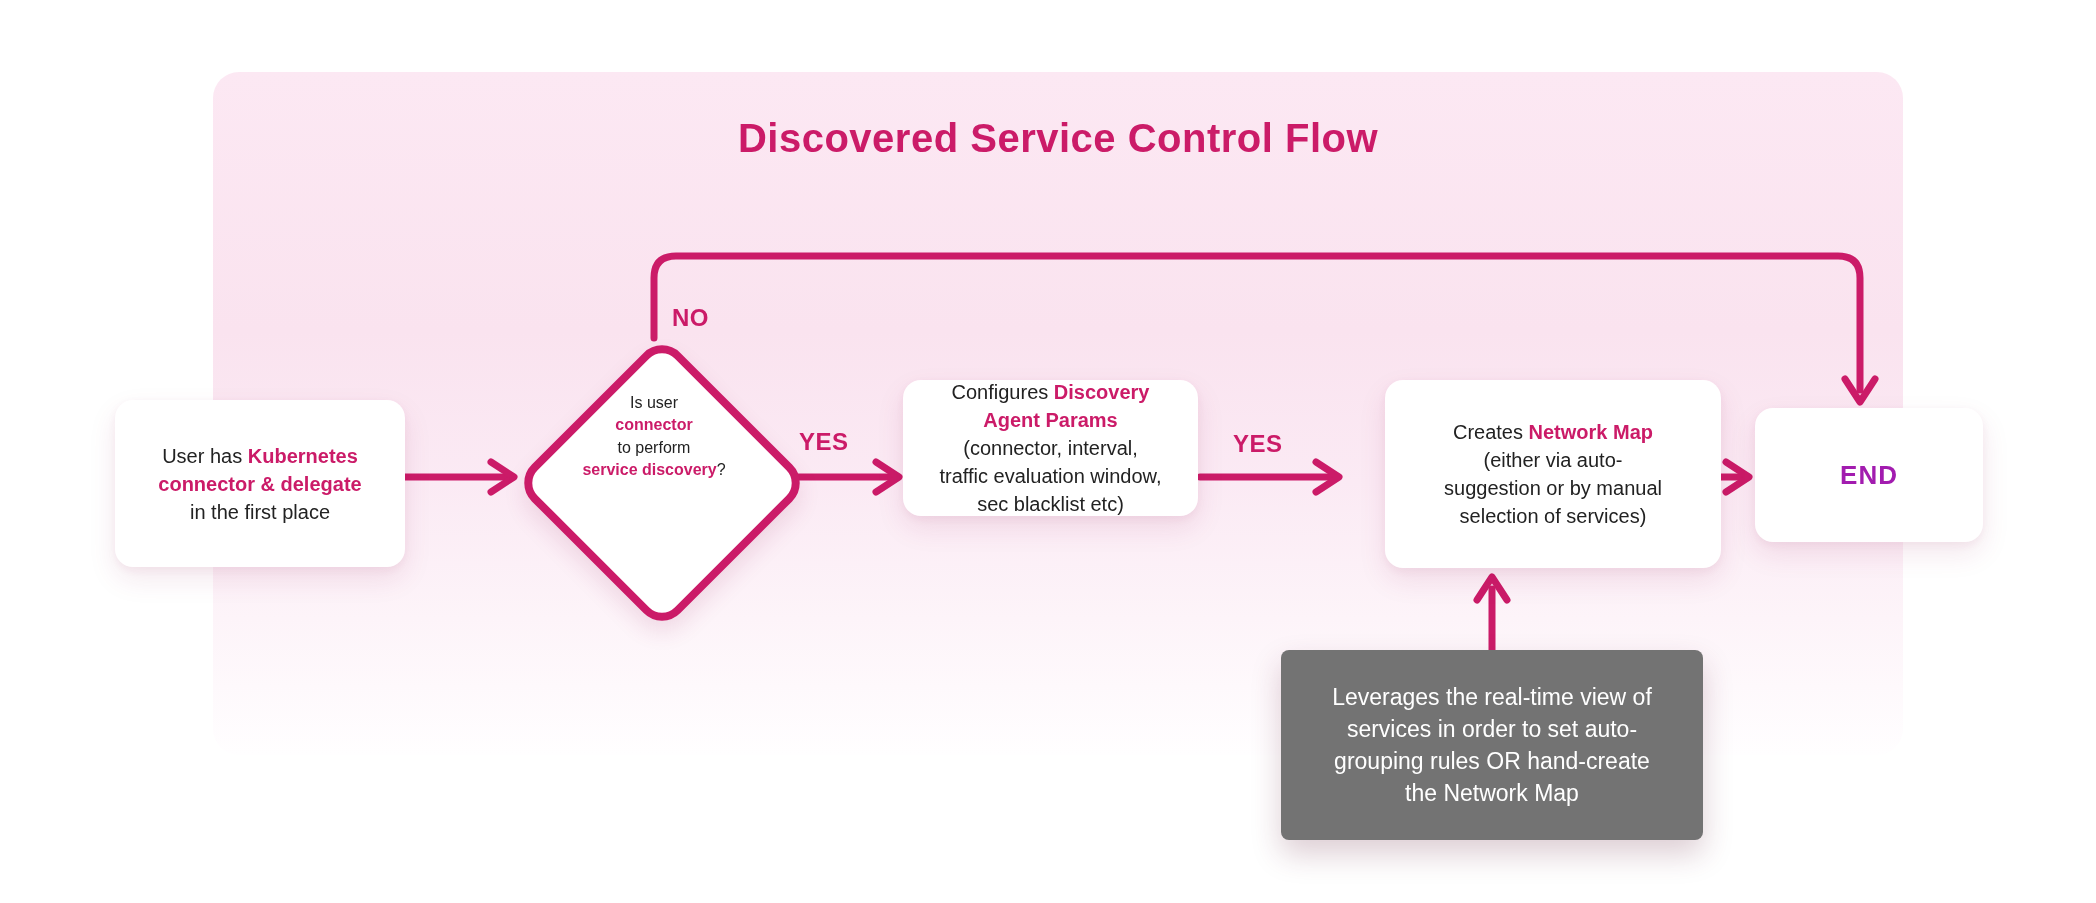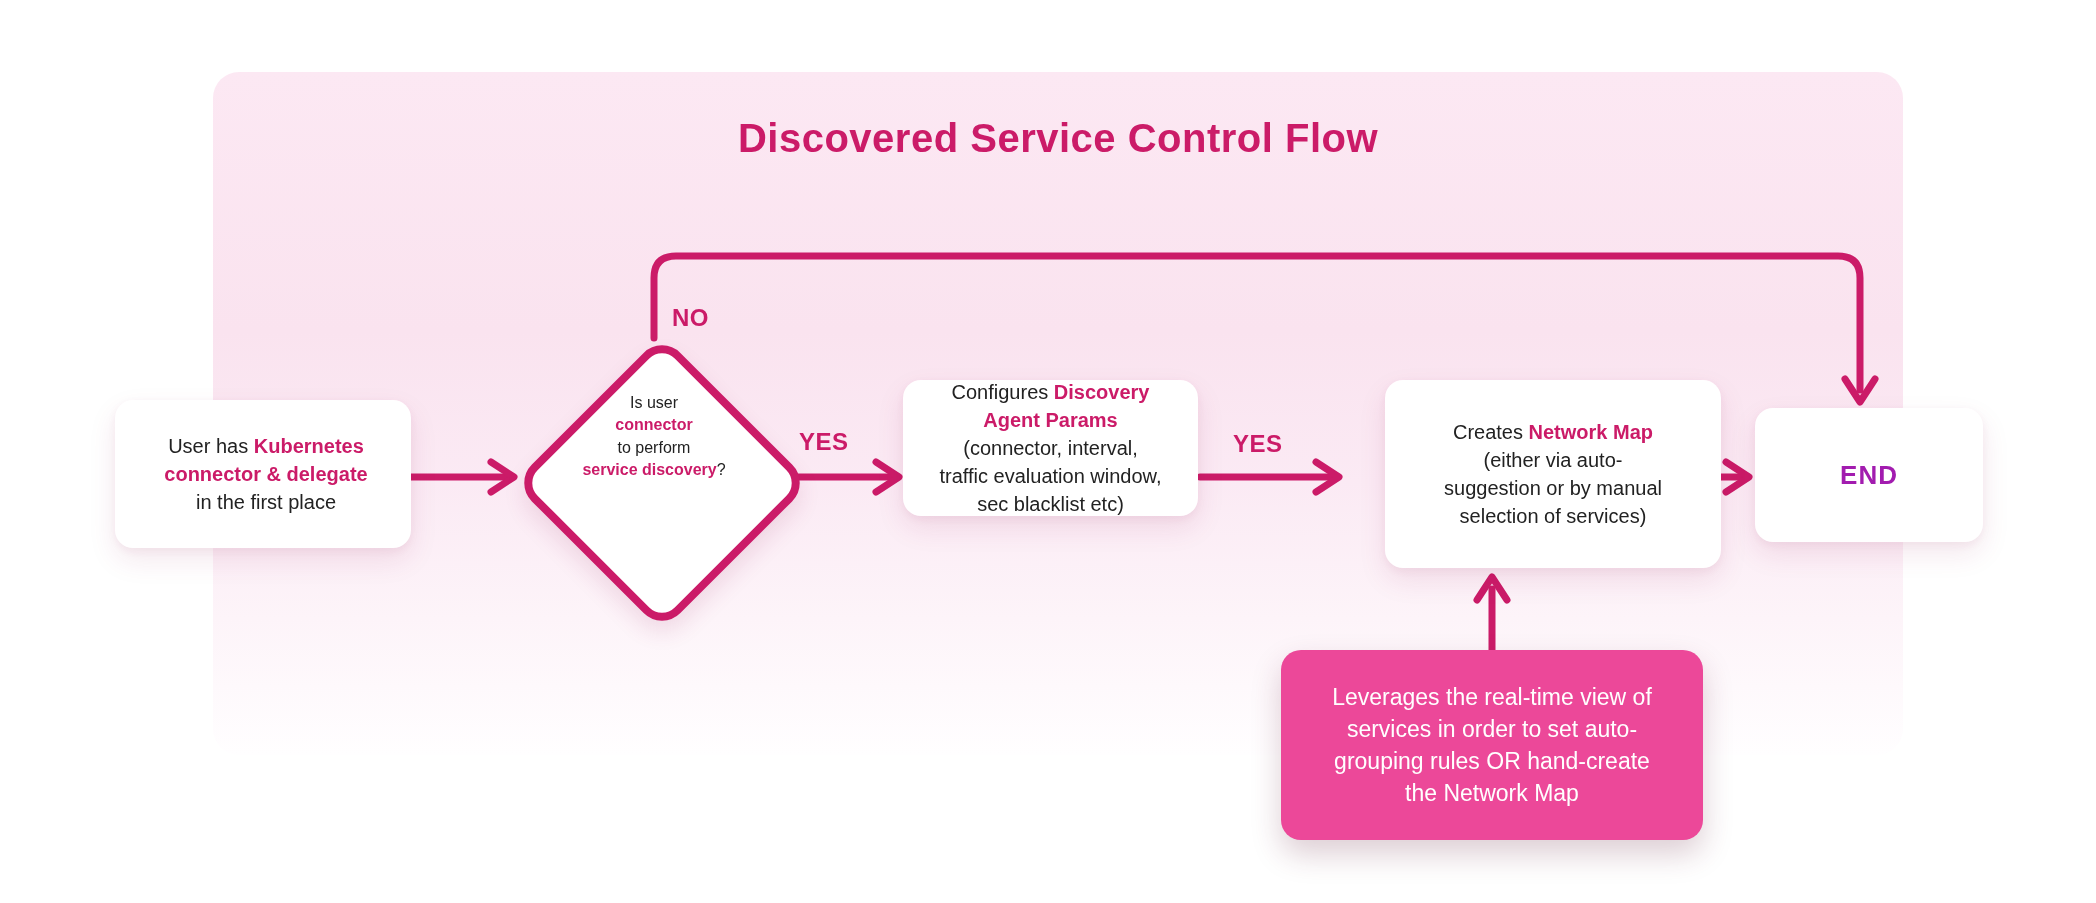--- a/index.html
+++ b/index.html
@@ -52,21 +52,21 @@
     border-radius: 18px;
     box-shadow: 0 12px 28px rgba(148, 32, 93, 0.10), 0 3px 8px rgba(148, 32, 93, 0.06);
     display: flex; align-items: center; justify-content: center;
     text-align: center;
     color: #222222;
     font-size: 20px;
     line-height: 1.4;
   }
   .node-text { margin: 0; white-space: pre-line; }
   .accent { color: #CB1B68; font-weight: bold; }
-  .node-start     { left: 115px;  top: 400px; width: 290px; height: 148px; padding-left: 6px; }
+  .node-start     { left: 115px;  top: 400px; width: 290px; height: 167px; }
   .node-configure { left: 903px;  top: 380px; width: 295px; height: 136px; }
   .node-create    { left: 1385px; top: 380px; width: 336px; height: 188px; }
   .node-end       { left: 1755px; top: 408px; width: 228px; height: 134px; }
   .end-label {
     font-size: 26px; font-weight: bold; letter-spacing: 1px; color: #a21caf;
   }
   .diamond-shape {
     position: absolute;
     left: 557px; top: 378px;
     width: 194px; height: 194px;
@@ -84,22 +84,22 @@
     text-align: center;
     color: #222222;
     font-size: 16px;
     line-height: 1.4;
     white-space: pre-line;
   }
   .note-box {
     position: absolute;
     left: 1281px; top: 650px;
     width: 422px; height: 190px;
-    border-radius: 20px;
-    background: #ec4899;
+    border-radius: 8px;
+    background: #737373;
     color: #ffffff;
     display: flex; align-items: center; justify-content: center;
     text-align: center;
     font-size: 23px;
     line-height: 1.4;
     box-shadow: 0 14px 30px rgba(100, 30, 60, 0.22);
   }
 </style>
 </head>
 <body>

